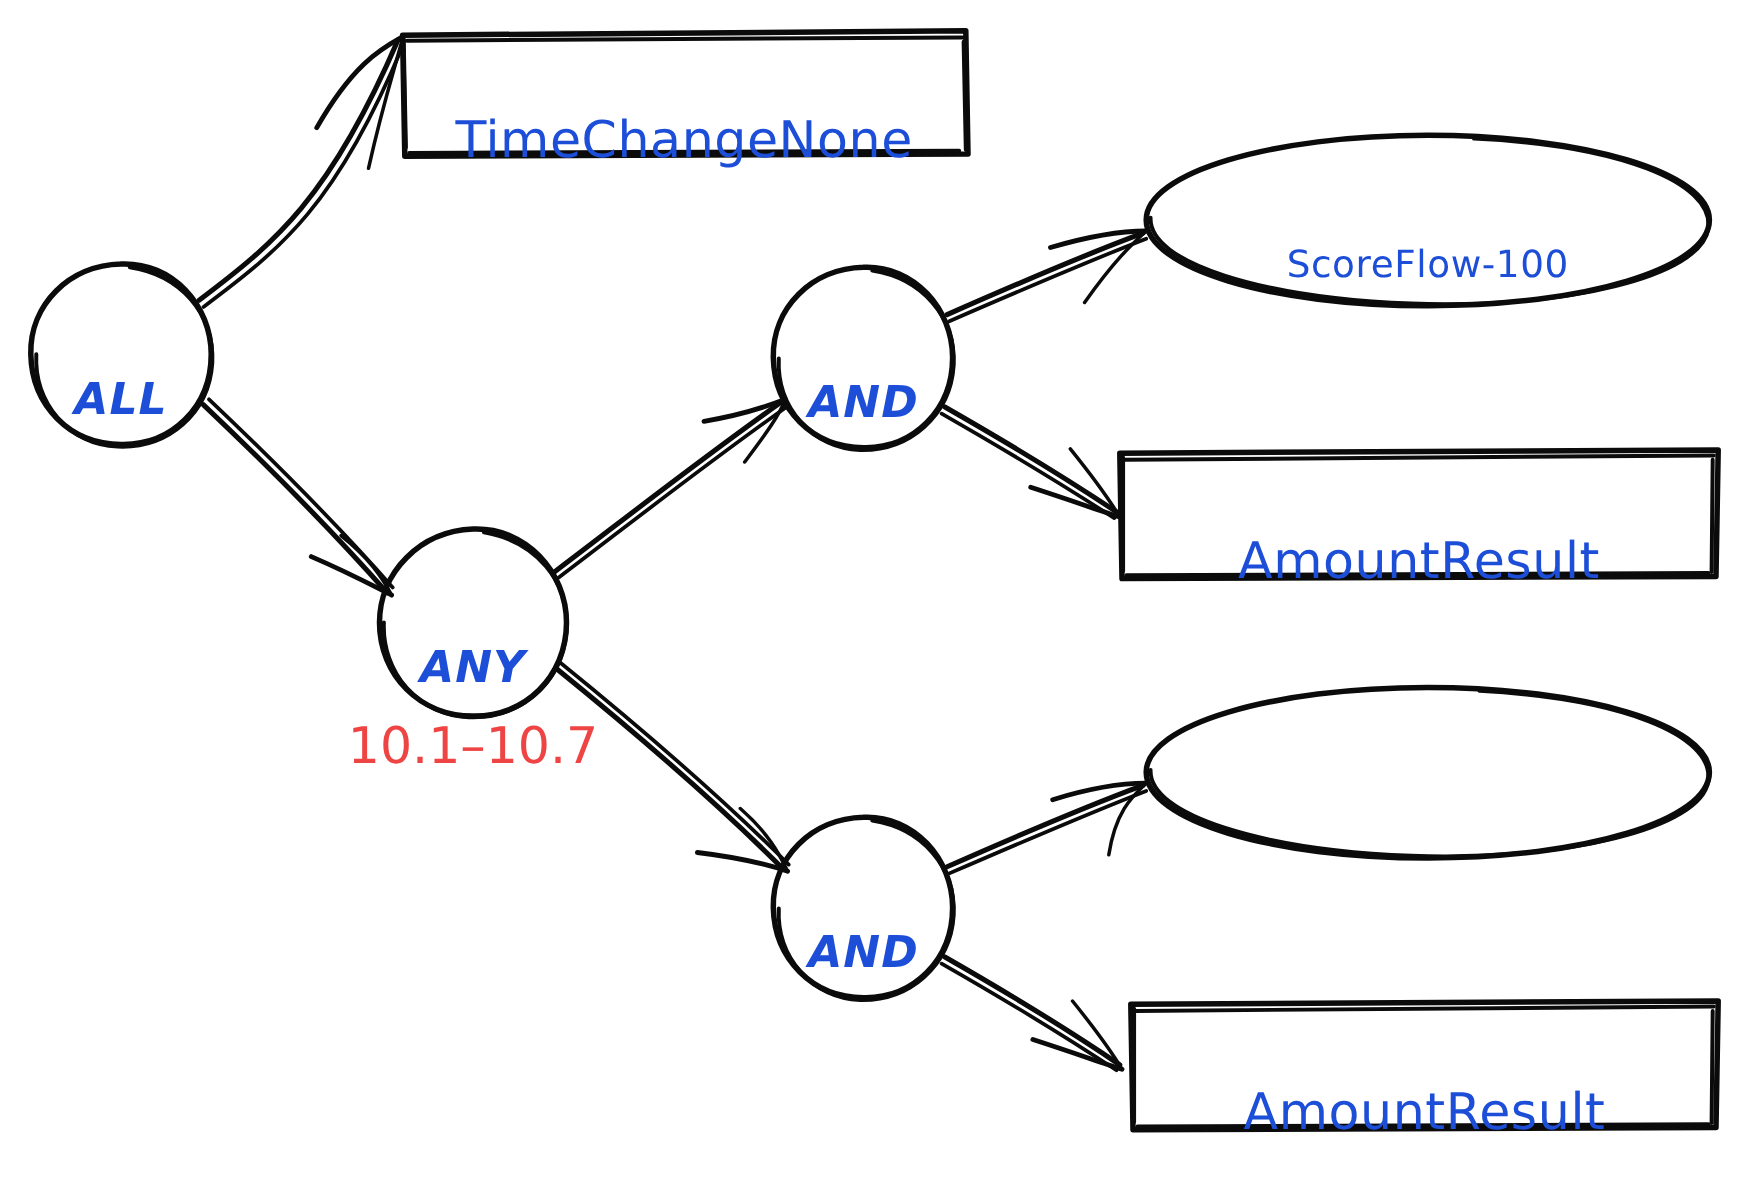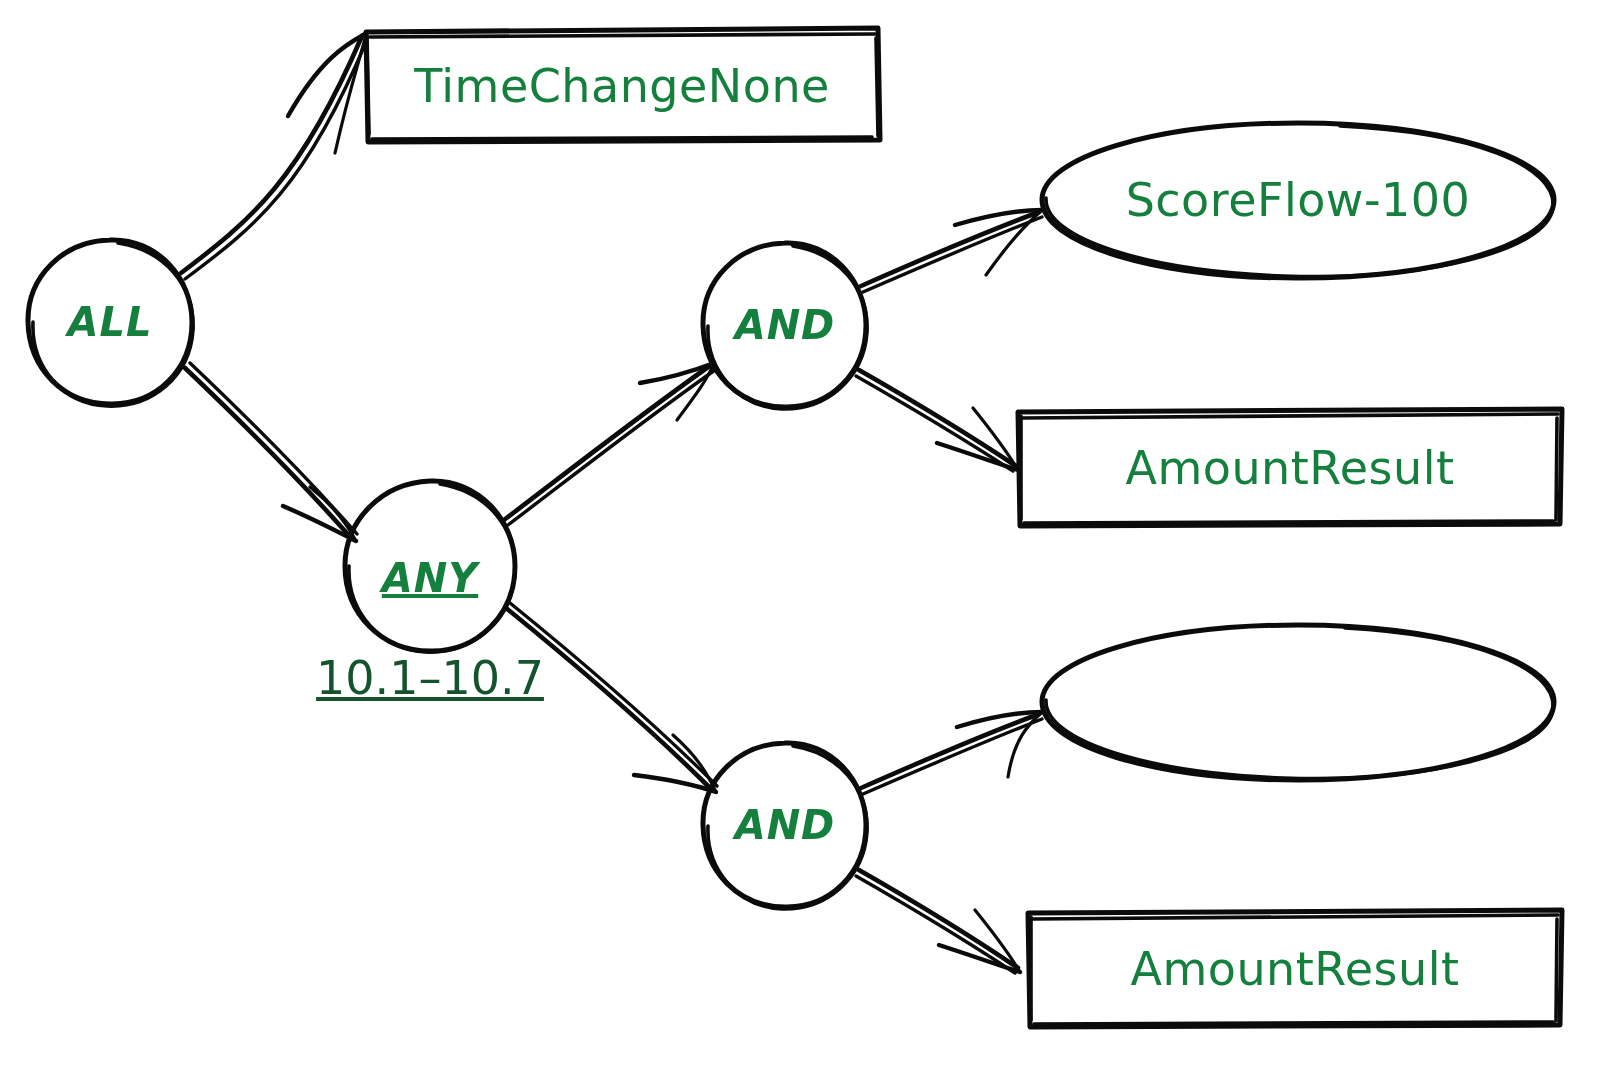--- a/index.html
+++ b/index.html
@@ -31,53 +31,53 @@
   .node-shape { stroke-width: 5; }
   .node-shape-thin { stroke-width: 3.6; }
   .edge-line { stroke-width: 4.6; }
   .edge-line-thin { stroke-width: 3.4; }
   .arrow-head { stroke-width: 4.4; }
   .arrow-head-thin { stroke-width: 3.2; }
 
   .node-label {
     position: absolute;
     font-family: "DejaVu Sans", sans-serif;
-    color: #15803d;
+    color: #1d4ed8;
     font-weight: 400;
     white-space: nowrap;
     text-align: center;
     letter-spacing: 0.5px;
     transform: translate(-50%, -50%);
+    margin-top: 41px;
     -webkit-font-smoothing: antialiased;
   }
   .label-circle {
     font-size: 40px;
     font-style: italic;
     font-weight: 700;
     letter-spacing: 1px;
     text-align: right;
   }
   .label-box {
     font-size: 46px;
     font-weight: 400;
   }
   .label-ellipse {
-    font-size: 46px;
+    font-size: 34px;
     font-weight: 400;
   }
   .edge-label {
     position: absolute;
     font-family: "DejaVu Sans", sans-serif;
-    color: #14532d;
+    color: #ef4444;
     font-size: 46px;
     font-weight: 400;
     white-space: nowrap;
     transform: translate(-50%, -50%);
     letter-spacing: 0px;
-    text-decoration: underline;
   }
 </style>
 </head>
 <body>
 
 <div id="canvas-wrap">
 
   <svg id="diagram" viewBox="0 0 1600 1078">
 
     <g>
@@ -187,21 +187,21 @@
         <path class="sketch-stroke node-shape-thin" d="M 1032 919 L 1558 915 M 1557 919 L 1556 1021 M 1553 1022 L 1034 1024 M 1031 1020 L 1031 917"></path>
       </g>
 
     </g>
   </svg>
 
   <div class="node-label label-circle" style="left:110px; top:322px;">ALL</div>
 
   <div class="node-label label-box" style="left:622px; top:86px;">TimeChangeNone</div>
 
-  <div class="node-label label-circle" style="left:430px; top:578px;text-decoration:underline;">ANY</div>
+  <div class="node-label label-circle" style="left:430px; top:566px;">ANY</div>
 
   <div class="node-label label-circle" style="left:785px; top:325px;">AND</div>
 
   <div class="node-label label-circle" style="left:785px; top:825px;">AND</div>
 
   <div class="node-label label-ellipse" style="left:1298px; top:200px;">ScoreFlow-100</div>
 
   <div class="node-label label-box" style="left:1290px; top:468px;">AmountResult</div>
 
 

